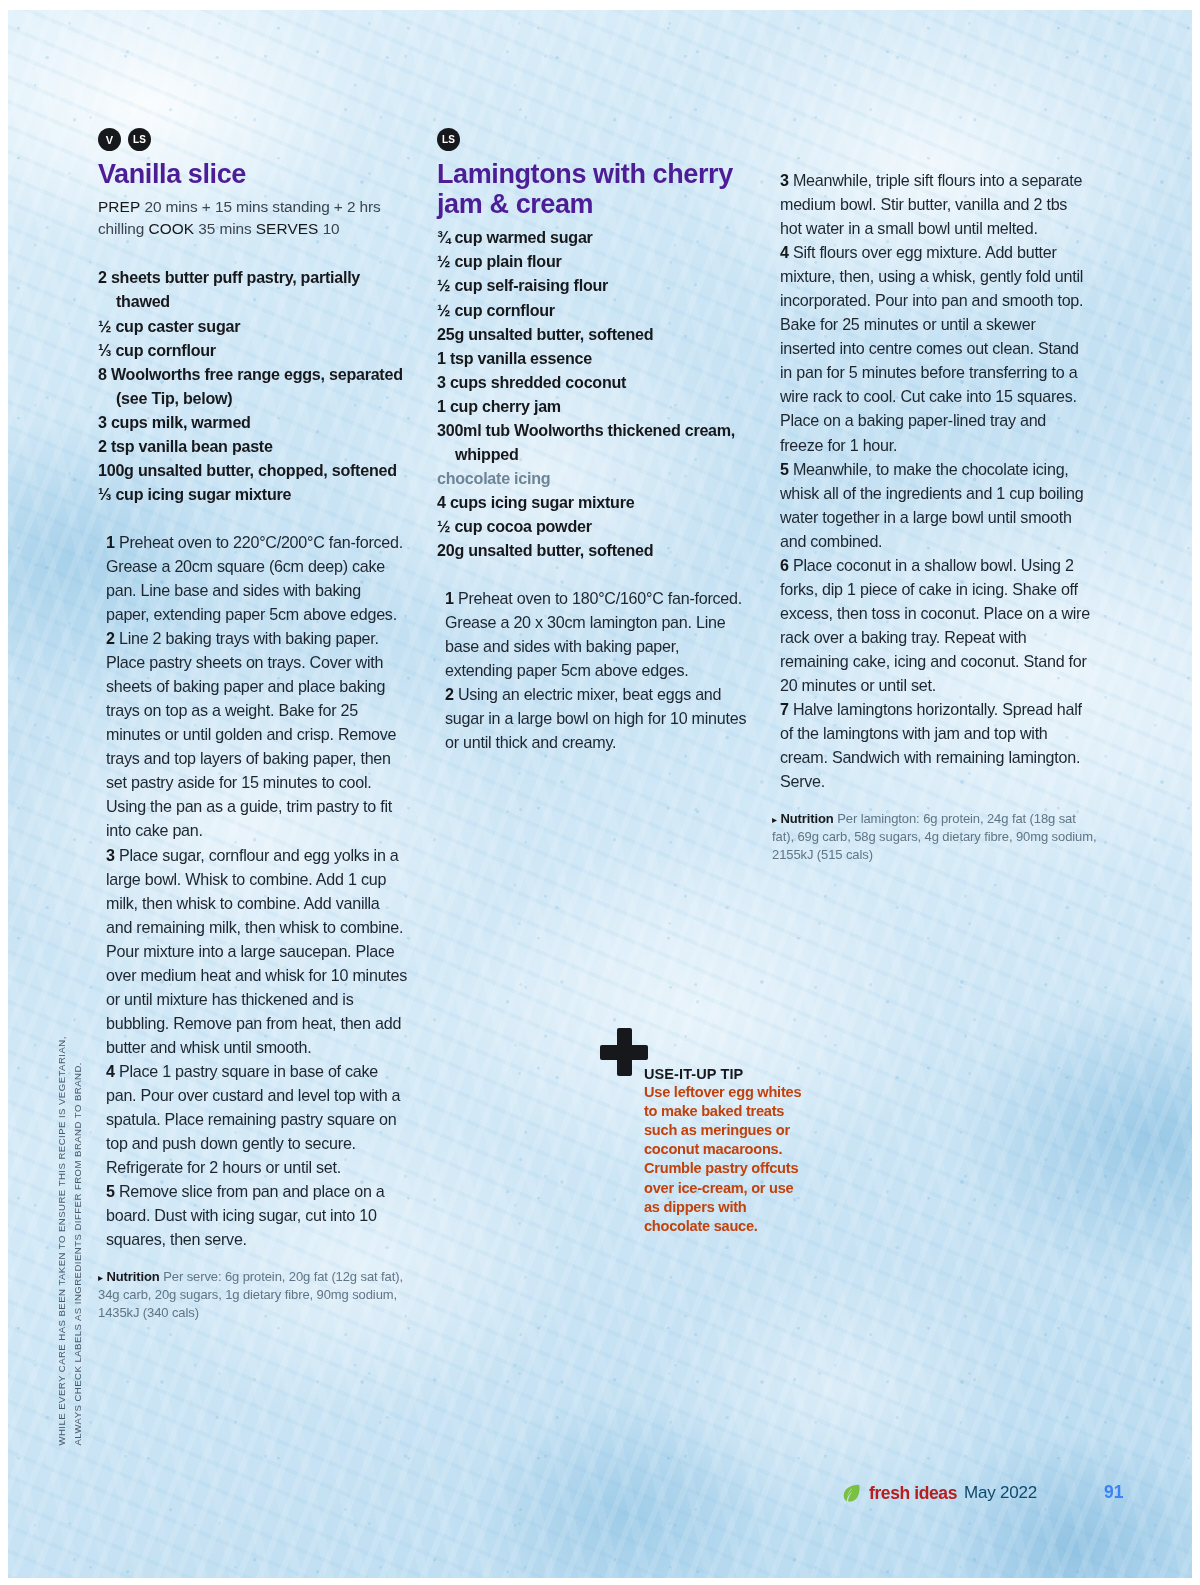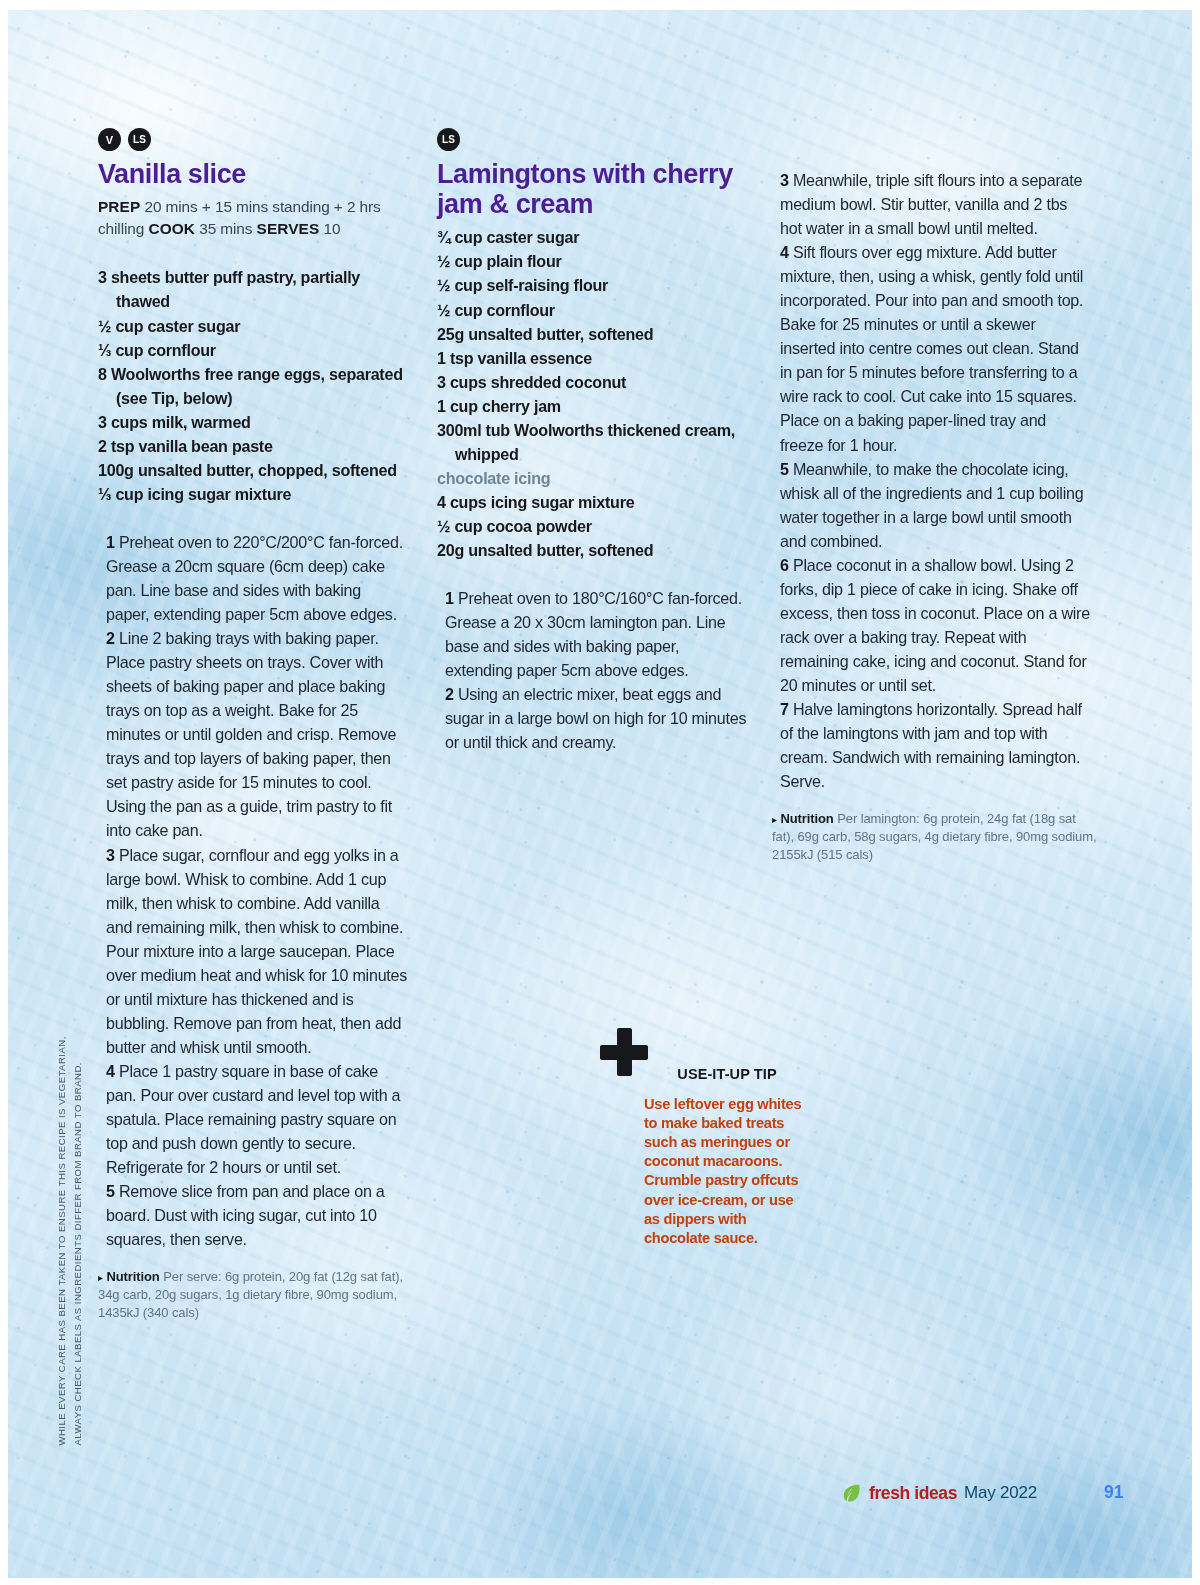--- a/index.html
+++ b/index.html
@@ -95,21 +95,21 @@
     color: #4c1d95;
   }
 
   .meta {
     font-size: 15.4px;
     line-height: 1.42;
     color: #3b4550;
     margin: 0 0 26px 0;
     letter-spacing: -0.1px;
   }
-  .meta b { color: #17181c; font-weight: bold; letter-spacing: .1px; text-align: right; }
+  .meta b { color: #17181c; font-weight: normal; letter-spacing: .1px; text-align: right; }
 
   ul.ingredients {
     list-style: none;
     margin: 0 0 24px 0;
     padding: 0;
     font-size: 16.1px;
     line-height: 1.495;
     font-weight: bold;
     letter-spacing: -0.25px;
     color: #17181c;
@@ -163,22 +163,21 @@
   .tip-plus::after  { left: 0;  top: 17px; width: 48px; height: 15px; }
   .tip-body {
     margin-left: 44px;
     padding-top: 38px;
   }
   .tip-head {
     font-size: 14.5px;
     font-weight: bold;
     letter-spacing: .1px;
     color: #17181c;
-    margin: 0 0 13px 0;
-    text-align: center;
+    margin: 0 0 1px 0;
   }
   .tip-text {
     font-size: 14.6px;
     line-height: 1.31;
     font-weight: bold;
     letter-spacing: -0.25px;
     color: #c2410c;
     margin: 0;
   }
 
@@ -245,21 +244,21 @@
     <div class="badges">
       <div class="badge">V</div>
       <div class="badge ls">LS</div>
     </div>
 
     <h1 class="recipe-title">Vanilla slice</h1>
 
     <p class="meta"><b>PREP</b> 20 mins + 15 mins standing + 2 hrs chilling <b>COOK</b> 35 mins <b>SERVES</b> 10</p>
 
     <ul class="ingredients">
-      <li>3 sheets butter puff pastry, partially thawed</li>
+      <li>2 sheets butter puff pastry, partially thawed</li>
       <li>½ cup caster sugar</li>
       <li>⅓ cup cornflour</li>
       <li>8 Woolworths free range eggs, separated (see Tip, below)</li>
       <li>3 cups milk, warmed</li>
       <li>2 tsp vanilla bean paste</li>
       <li>100g unsalted butter, chopped, softened</li>
       <li>⅓ cup icing sugar mixture</li>
     </ul>
 
     <div class="method">
@@ -271,21 +270,21 @@
 
   <div class="col" id="col2">
     <div class="badges">
       <div class="badge ls">LS</div>
     </div>
 
     <h1 class="recipe-title">Lamingtons with cherry jam &amp; cream</h1>
 
 
     <ul class="ingredients">
-      <li>¾ cup caster sugar</li>
+      <li>¾ cup warmed sugar</li>
       <li>½ cup plain flour</li>
       <li>½ cup self-raising flour</li>
       <li>½ cup cornflour</li>
       <li>25g unsalted butter, softened</li>
       <li>1 tsp vanilla essence</li>
       <li>3 cups shredded coconut</li>
       <li>1 cup cherry jam</li>
       <li>300ml tub Woolworths thickened cream, whipped</li>
       <li class="subhead">chocolate icing</li>
       <li>4 cups icing sugar mixture</li>

